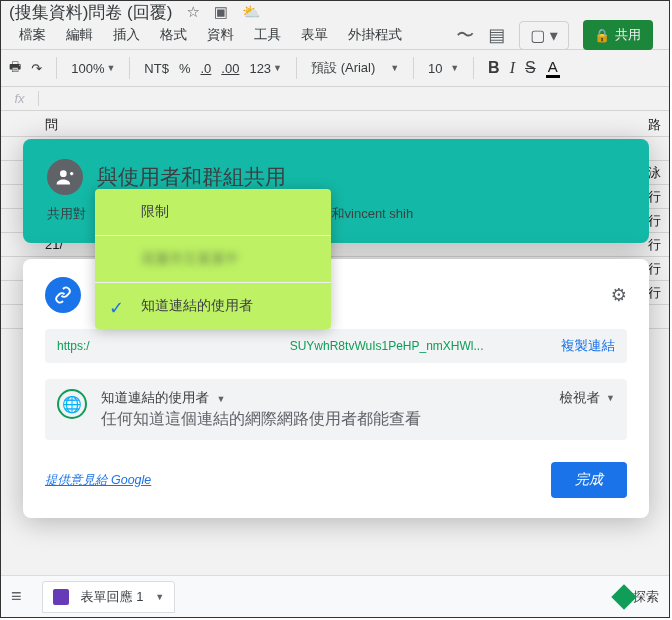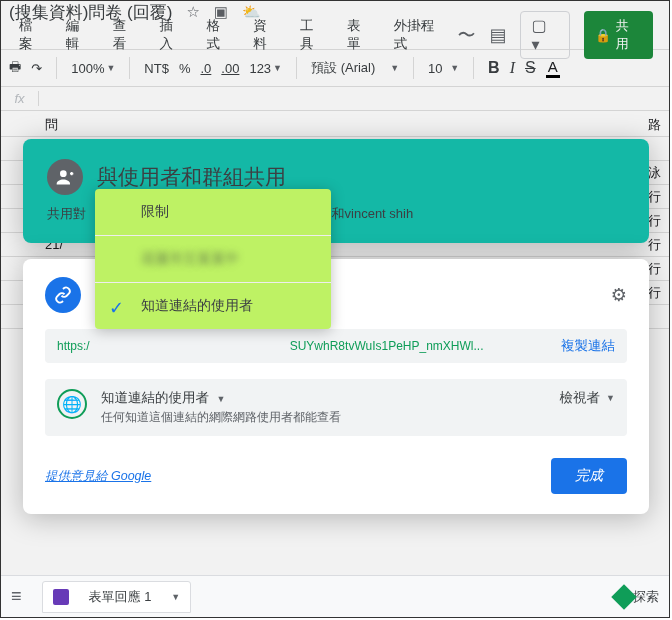--- a/index.html
+++ b/index.html
@@ -37,21 +37,21 @@
 
 
 .sheet-bg { position: absolute; left: 0; right: 0; top: 112px; bottom: 42px; font-size: 13px; color: #202124; }
 .row { display: flex; height: 24px; align-items: center; border-bottom: 1px solid #e0e0e0; }
 .rownum { width: 38px; color: #5f6368; font-size: 11px; padding-left: 4px; }
 .cell { padding: 0 6px; }
 
 
 .bottombar { position: absolute; bottom: 0; left: 0; right: 0; height: 42px; border-top: 1px solid #dadce0; display: flex; align-items: center; padding: 0 10px; gap: 10px; background: #f8f9fa; }
 .hamb { color: #5f6368; font-size: 18px; }
-.sheet-tab { display: flex; align-items: center; background: #fff; border: 1px solid #dadce0; border-radius: 3px 3px 0 0; padding: 6px 10px; gap: 20px; margin-left: 10px; }
+.sheet-tab { display: flex; align-items: center; background: #fff; border: 1px solid #dadce0; border-radius: 3px 3px 0 0; padding: 6px 10px; gap: 12px; margin-left: 10px; }
 .tab-icon { width: 16px; height: 16px; background: #673ab7; border-radius: 2px; }
 .explore { margin-left: auto; display: flex; align-items: center; gap: 0; font-size: 13px; color: #3c4043; }
 .exp-icon { width: 18px; height: 18px; background: #0f9d58; transform: rotate(45deg); }
 
 
 .overlay { position: absolute; inset: 0; background: rgba(0,0,0,0.05); }
 .modal { position: absolute; left: 22px; top: 138px; width: 626px; background: #14b8a6; border-radius: 8px; box-shadow: 0 4px 28px rgba(0,0,0,0.25); padding: 20px 24px; }
 .card1 { margin-bottom: 16px; }
 .mh { display: flex; align-items: center; gap: 14px; }
 .circ { width: 36px; height: 36px; border-radius: 50%; background: #5f6368; color: #fff; display: flex; align-items: center; justify-content: center; font-size: 18px; }
@@ -61,21 +61,21 @@
 .card2 { background: #fff; border-radius: 8px; box-shadow: 0 4px 28px rgba(0,0,0,0.25); position: absolute; left: 22px; top: 258px; width: 626px; padding: 18px 22px 20px; }
 .link-row { display: flex; align-items: center; gap: 14px; }
 .link-circ { width: 36px; height: 36px; border-radius: 50%; background: #1a73e8; color: #fff; display: flex; align-items: center; justify-content: center; }
 .gear { margin-left: auto; color: #5f6368; font-size: 18px; }
 .url-row { display: flex; align-items: center; margin-top: 16px; background: #f1f3f4; border-radius: 4px; padding: 8px 12px; gap: 12px; }
 .url { font-size: 12px; color: #0f9d58; overflow: hidden; white-space: nowrap; flex: 1; }
 .copy { color: #1a73e8; font-size: 13.5px; font-weight: 500; }
 .scope-row { display: flex; align-items: flex-start; margin-top: 16px; gap: 14px; background: #f1f3f4; border-radius: 4px; padding: 10px 12px; }
 .globe { width: 30px; height: 30px; border: 2px solid #0f9d58; border-radius: 50%; color: #0f9d58; display: flex; align-items: center; justify-content: center; font-size: 16px; }
 .scope-text { font-size: 13.5px; color: #3c4043; }
-.scope-sub { font-size: 12px; color: #5f6368; margin-top: 2px; }
+.scope-sub { font-size: 16px; color: #5f6368; margin-top: 2px; }
 .viewer { margin-left: auto; font-size: 13.5px; color: #3c4043; display: flex; align-items: center; gap: 6px; }
 .footer { display: flex; align-items: center; margin-top: 22px; font-style: italic; }
 .feedback { color: #1a73e8; font-size: 12.5px; text-decoration: underline; }
 .done { margin-left: auto; background: #1a73e8; color: #fff; padding: 9px 24px; border-radius: 4px; font-size: 14px; }
 
 
 .dropdown { position: absolute; left: 94px; top: 188px; width: 236px; background: #bef264; border-radius: 4px; box-shadow: 0 2px 14px rgba(0,0,0,0.25); z-index: 50; }
 .dd-item { padding: 14px 18px 14px 46px; font-size: 14px; color: #3c4043; position: relative; border-bottom: 1px solid #eee; }
 .dd-item:last-child { border-bottom: none; }
 .dd-item.blur { color: transparent; text-shadow: 0 0 7px rgba(60,64,67,0.7); }
@@ -91,21 +91,20 @@
     <div class="title-actions">
       <span class="title-icon">☆</span>
       <span class="title-icon">▣</span>
       <span class="title-icon">⛅</span>
     </div>
   </div>
 
   <div class="menubar">
     <span class="menu-item">檔案</span>
     <span class="menu-item">編輯</span>
-    <span class="menu-item">查看</span>
     <span class="menu-item">插入</span>
     <span class="menu-item">格式</span>
     <span class="menu-item">資料</span>
     <span class="menu-item">工具</span>
     <span class="menu-item">表單</span>
     <span class="menu-item">外掛程式</span>
     <div class="right-tools">
       <span class="tool-icon">〜</span>
       <span class="tool-icon">▤</span>
       <span class="present">▢ ▾</span>

